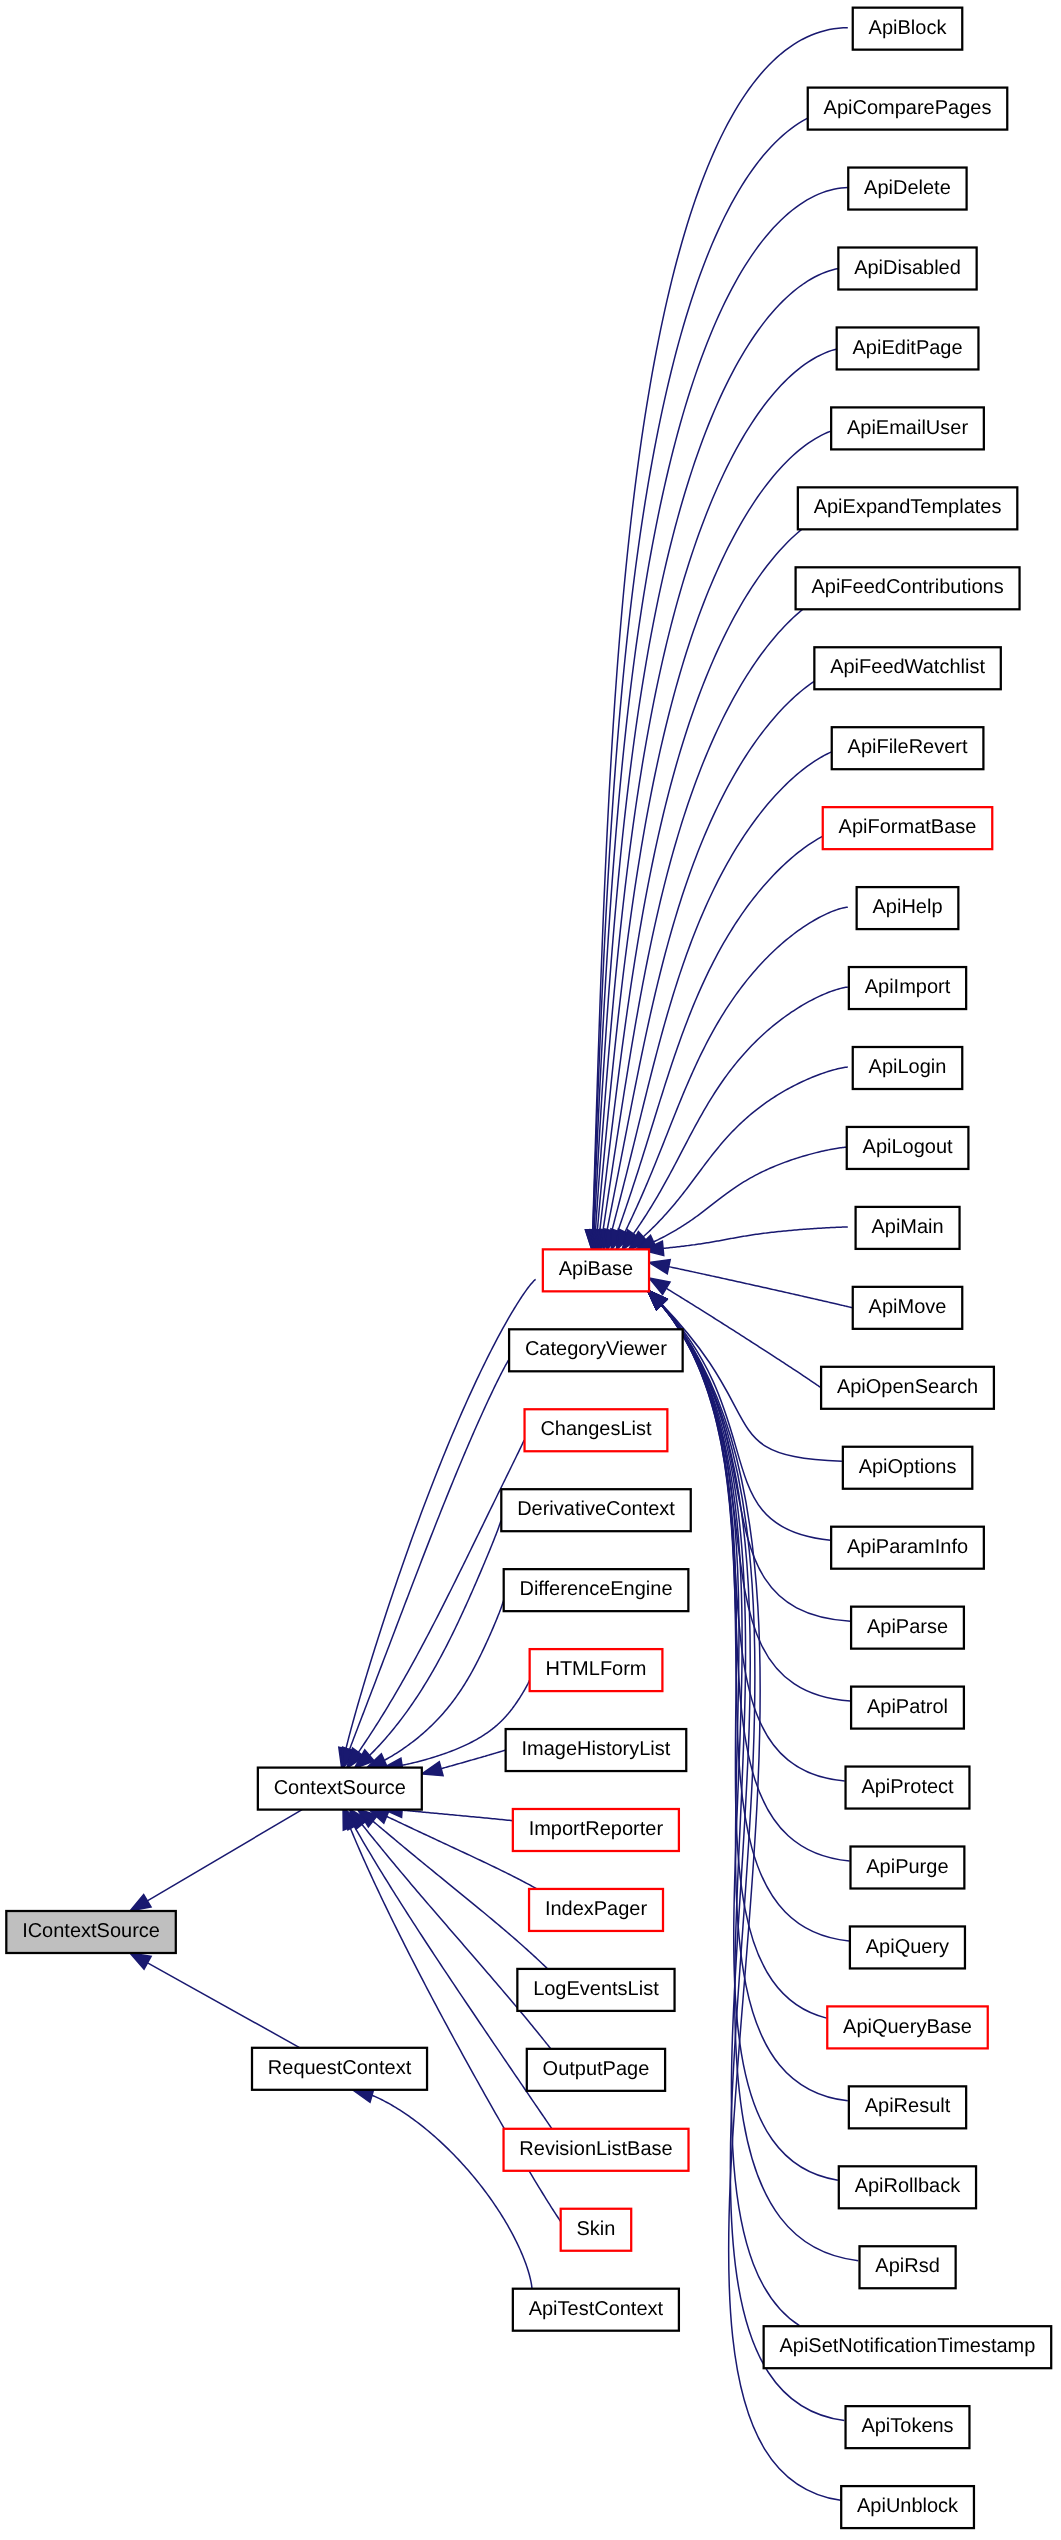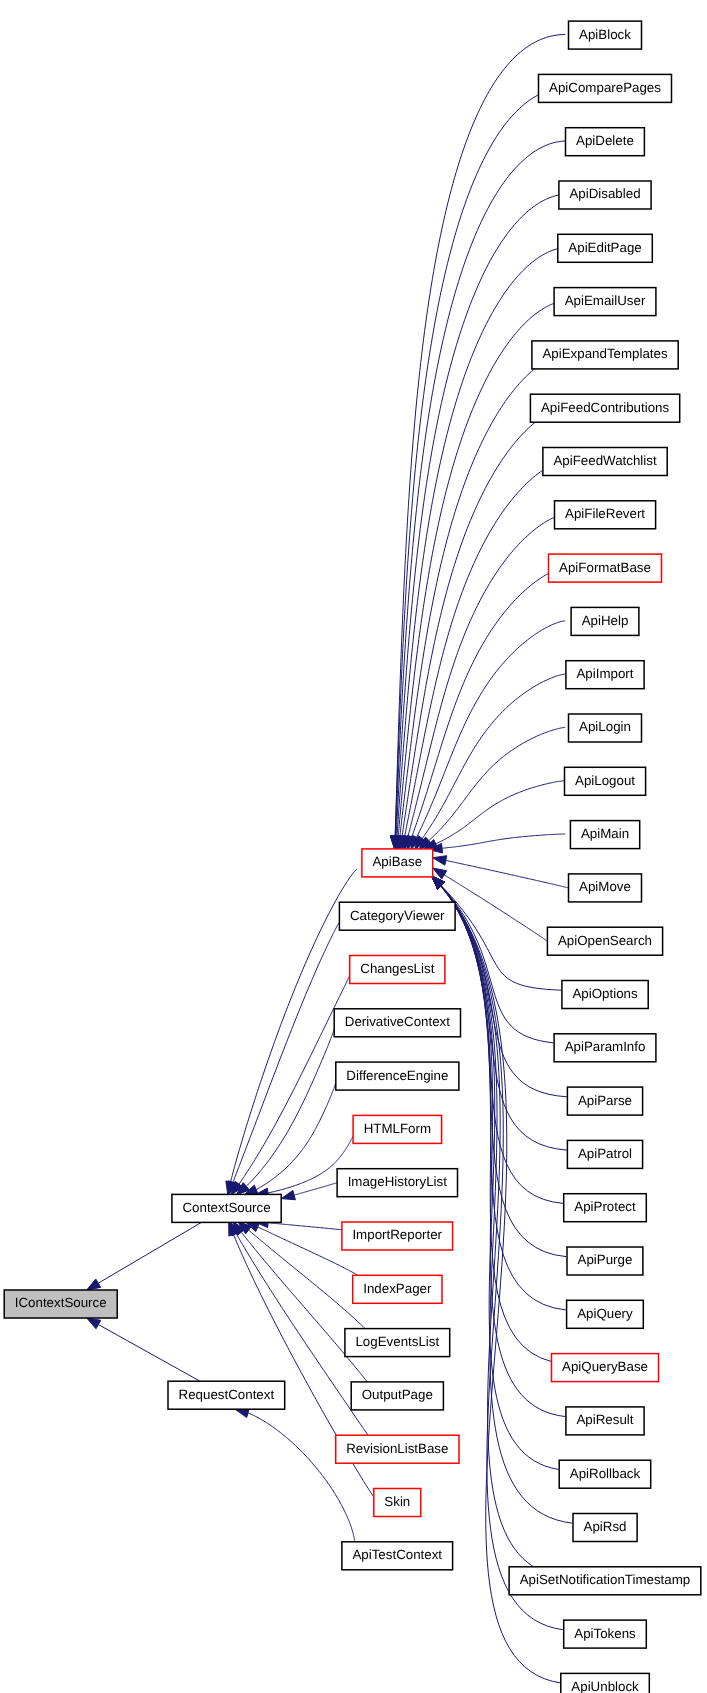--- a/index.html
+++ b/index.html
@@ -1,18 +1,18 @@
 <!DOCTYPE html>
 <html><head>
 <meta charset="utf-8">
 <title>Inheritance graph</title>
 <style>
   html,body{margin:0;padding:0;background:#ffffff;}
   body{width:707px;height:1693px;overflow:hidden;font-family:"Liberation Sans",sans-serif;}
-  #graph{position:relative;width:707px;height:1467px;margin-top:16px;}
+  #graph{position:relative;width:707px;height:1467px;}
   svg{display:block;}
   .node-label{font-family:"Liberation Sans",sans-serif;font-size:13.33px;fill:#000000;dominant-baseline:central;text-anchor:middle;}
   svg{shape-rendering:geometricPrecision;}
   text{-webkit-font-smoothing:antialiased;text-rendering:geometricPrecision;}
 </style>
 </head>
 <body>
 
 <div id="graph">
   <svg id="svgroot" width="707" height="1693" viewBox="0 0 707 1693" xmlns="http://www.w3.org/2000/svg">

